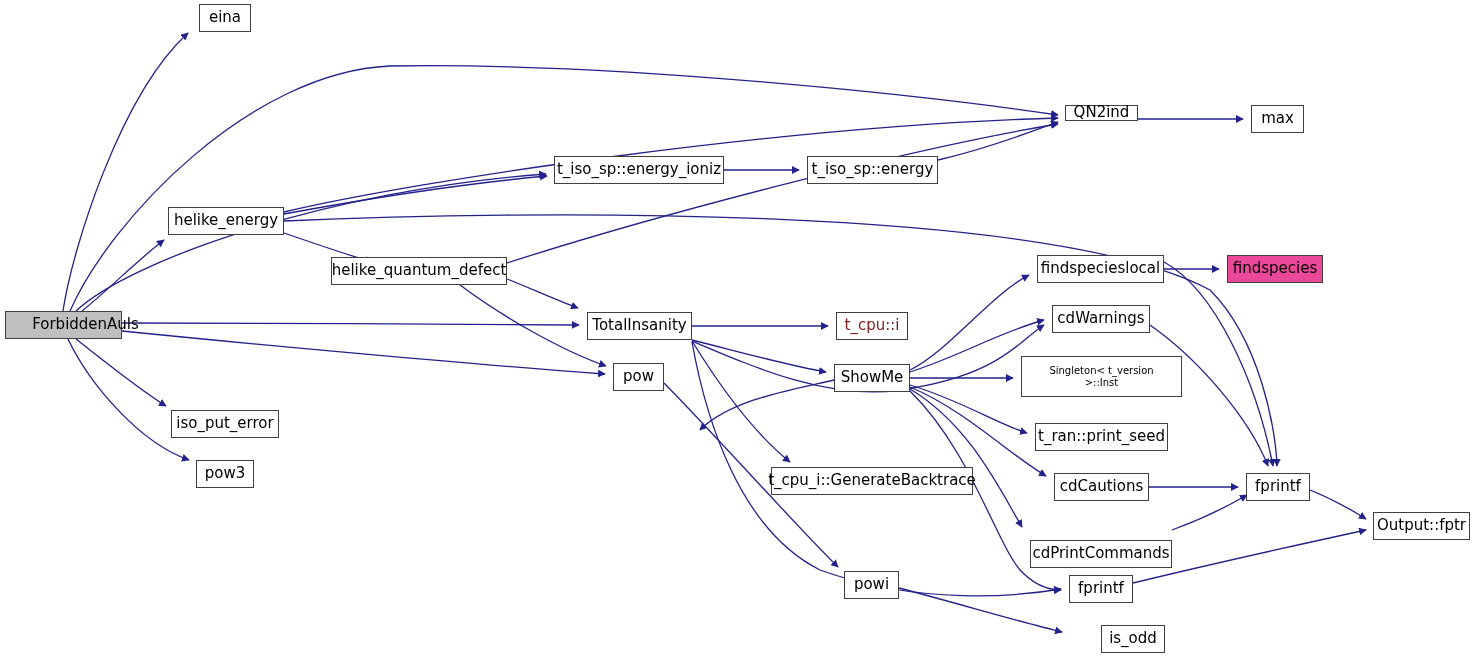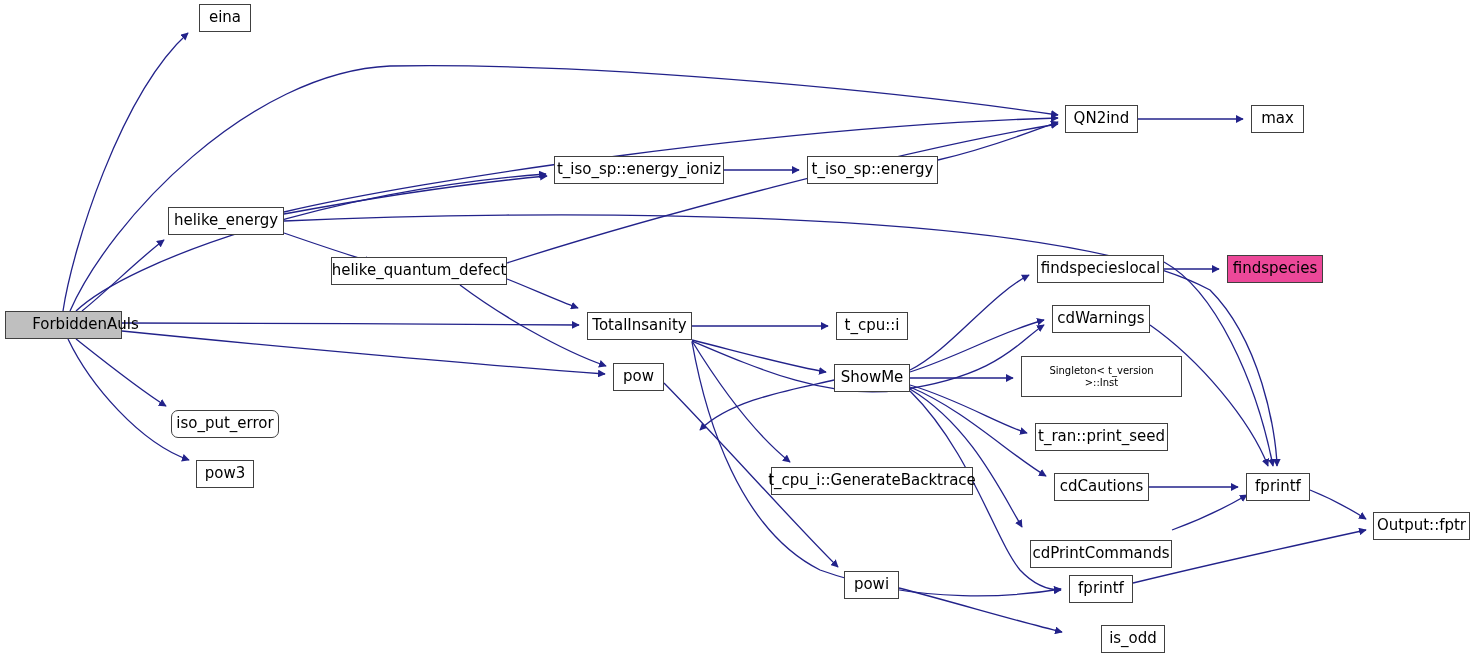--- a/index.html
+++ b/index.html
@@ -64,28 +64,28 @@
         <path d="M 1133,583 C 1220,562 1320,540 1366,530" fill="none" stroke="#22228a" stroke-width="1.3" marker-end="url(#arrow)"></path>
         <path d="M 664,383 C 720,440 800,530 838,567" fill="none" stroke="#22228a" stroke-width="1.3" marker-end="url(#arrow)"></path>
         <path d="M 899,588 C 960,604 1020,622 1062,632" fill="none" stroke="#22228a" stroke-width="1.3" marker-end="url(#arrow)"></path>
       </g>
   </svg>
   <div id="node-layer">
       <div class="node root" style="left: 5px; top: 311px; width: 117px; height: 28px; border-color: rgb(64, 64, 64); background: rgb(191, 191, 191); color: rgb(0, 0, 0);">ForbiddenAuls</div>
       <div class="node" style="left: 199px; top: 4px; width: 52px; height: 28px; border-color: rgb(64, 64, 64); background: rgb(255, 255, 255); color: rgb(0, 0, 0);">eina</div>
       <div class="node" style="left: 168px; top: 207px; width: 116px; height: 28px; border-color: rgb(64, 64, 64); background: rgb(255, 255, 255); color: rgb(0, 0, 0);">helike_energy</div>
       <div class="node" style="left: 331px; top: 257px; width: 176px; height: 28px; border-color: rgb(64, 64, 64); background: rgb(255, 255, 255); color: rgb(0, 0, 0);">helike_quantum_defect</div>
-      <div class="node" style="left: 171px; top: 410px; width: 108px; height: 28px; border-color: rgb(64, 64, 64); background: rgb(255, 255, 255); color: rgb(0, 0, 0); border-radius: 7px;">iso_put_error</div>
+      <div class="node" style="left: 171px; top: 410px; width: 108px; height: 28px; border-color: rgb(64, 64, 64); background: rgb(255, 255, 255); color: rgb(0, 0, 0);">iso_put_error</div>
       <div class="node" style="left: 196px; top: 460px; width: 58px; height: 28px; border-color: rgb(64, 64, 64); background: rgb(255, 255, 255); color: rgb(0, 0, 0);">pow3</div>
       <div class="node" style="left: 554px; top: 156px; width: 170px; height: 28px; border-color: rgb(64, 64, 64); background: rgb(255, 255, 255); color: rgb(0, 0, 0);">t_iso_sp::energy_ioniz</div>
       <div class="node" style="left: 807px; top: 156px; width: 131px; height: 28px; border-color: rgb(64, 64, 64); background: rgb(255, 255, 255); color: rgb(0, 0, 0);">t_iso_sp::energy</div>
-      <div class="node" style="left: 1065px; top: 105px; width: 73px; height: 28px; border-color: rgb(64, 64, 64); background: rgb(255, 255, 255); color: rgb(0, 0, 0);">QN2ind</div>
+      <div class="node" style="left: 1065px; top: 105px; width: 73px; height: 16px; border-color: rgb(64, 64, 64); background: rgb(255, 255, 255); color: rgb(0, 0, 0);">QN2ind</div>
       <div class="node" style="left: 1251px; top: 105px; width: 53px; height: 28px; border-color: rgb(64, 64, 64); background: rgb(255, 255, 255); color: rgb(0, 0, 0);">max</div>
       <div class="node" style="left: 587px; top: 312px; width: 105px; height: 28px; border-color: rgb(64, 64, 64); background: rgb(255, 255, 255); color: rgb(0, 0, 0);">TotalInsanity</div>
-      <div class="node" style="left: 836px; top: 312px; width: 72px; height: 28px; border-color: rgb(64, 64, 64); background: rgb(255, 255, 255); color: #000000;">t_cpu::i</div>
+      <div class="node" style="left: 836px; top: 312px; width: 72px; height: 28px; border-color: rgb(64, 64, 64); background: rgb(255, 255, 255); color: #7f1d1d;">t_cpu::i</div>
       <div class="node" style="left: 613px; top: 363px; width: 51px; height: 28px; border-color: rgb(64, 64, 64); background: rgb(255, 255, 255); color: rgb(0, 0, 0);">pow</div>
       <div class="node" style="left: 834px; top: 364px; width: 76px; height: 28px; border-color: rgb(64, 64, 64); background: rgb(255, 255, 255); color: rgb(0, 0, 0);">ShowMe</div>
       <div class="node" style="left: 1037px; top: 255px; width: 127px; height: 28px; border-color: rgb(64, 64, 64); background: rgb(255, 255, 255); color: rgb(0, 0, 0);">findspecieslocal</div>
       <div class="node" style="left: 1227px; top: 255px; width: 96px; height: 28px; border-color: rgb(64, 64, 64); background: #ec4899; color: rgb(0, 0, 0);">findspecies</div>
       <div class="node" style="left: 1052px; top: 305px; width: 98px; height: 28px; border-color: rgb(64, 64, 64); background: rgb(255, 255, 255); color: rgb(0, 0, 0);">cdWarnings</div>
       <div class="node two-line" style="left: 1021px; top: 356px; width: 161px; height: 41px; border-color: rgb(64, 64, 64); background: rgb(255, 255, 255); color: rgb(0, 0, 0);">Singleton&lt; t_version
 &gt;::Inst</div>
       <div class="node" style="left: 1035px; top: 423px; width: 133px; height: 28px; border-color: rgb(64, 64, 64); background: rgb(255, 255, 255); color: rgb(0, 0, 0);">t_ran::print_seed</div>
       <div class="node" style="left: 1054px; top: 473px; width: 95px; height: 28px; border-color: rgb(64, 64, 64); background: rgb(255, 255, 255); color: rgb(0, 0, 0);">cdCautions</div>
       <div class="node" style="left: 1246px; top: 473px; width: 64px; height: 28px; border-color: rgb(64, 64, 64); background: rgb(255, 255, 255); color: rgb(0, 0, 0);">fprintf</div>

